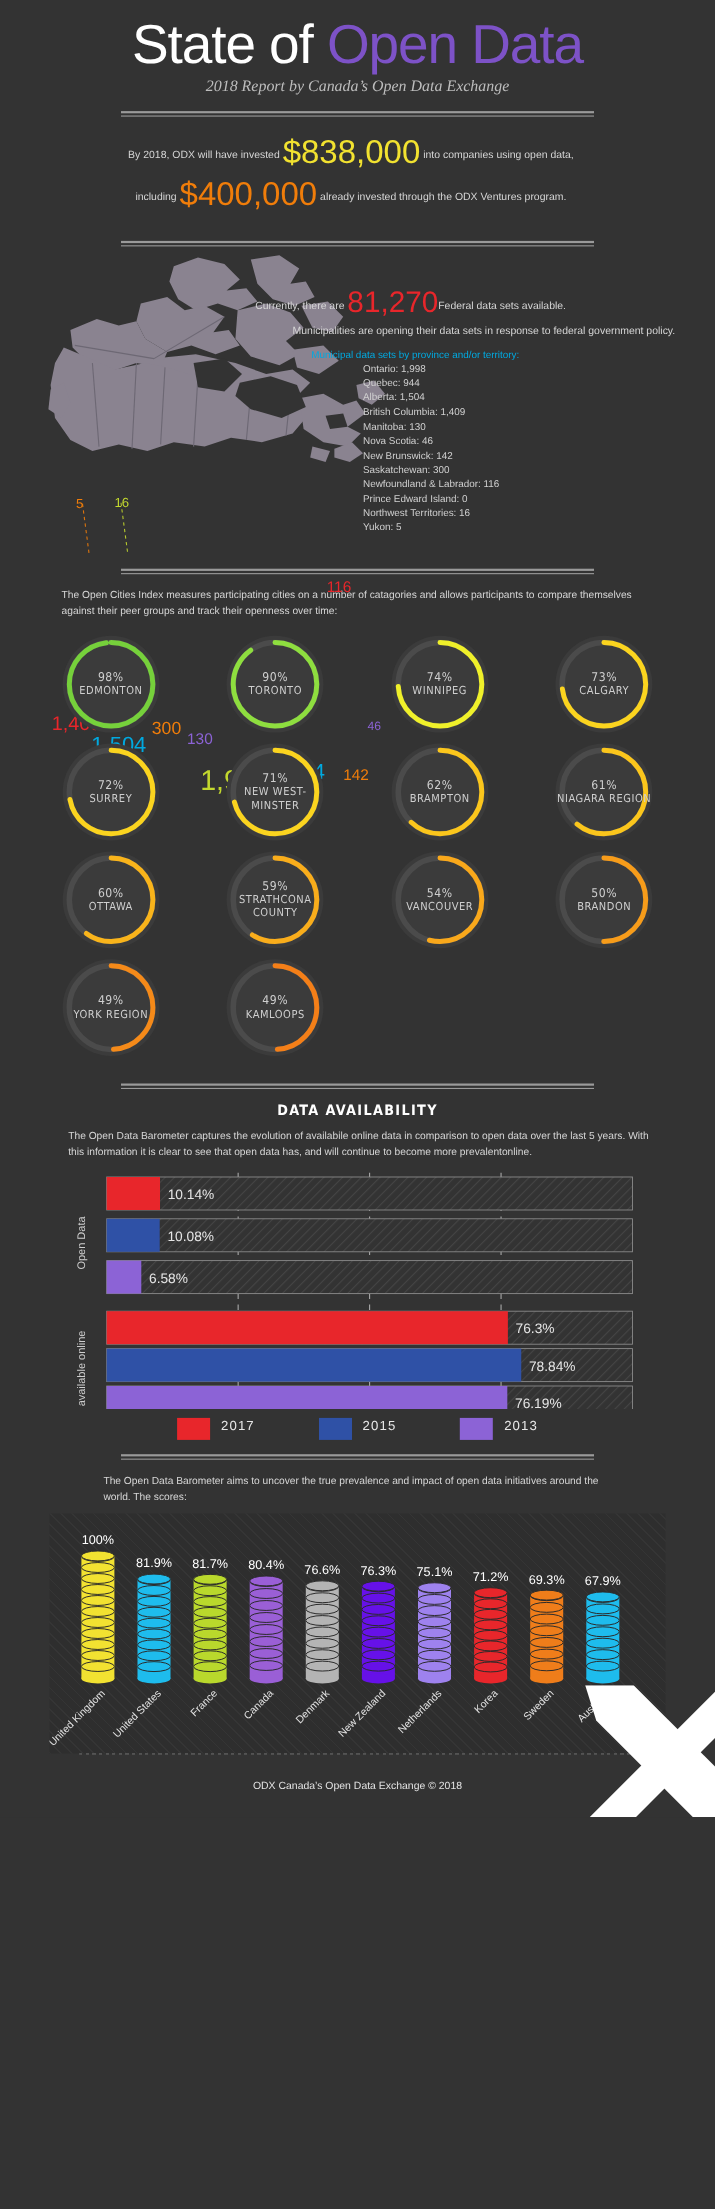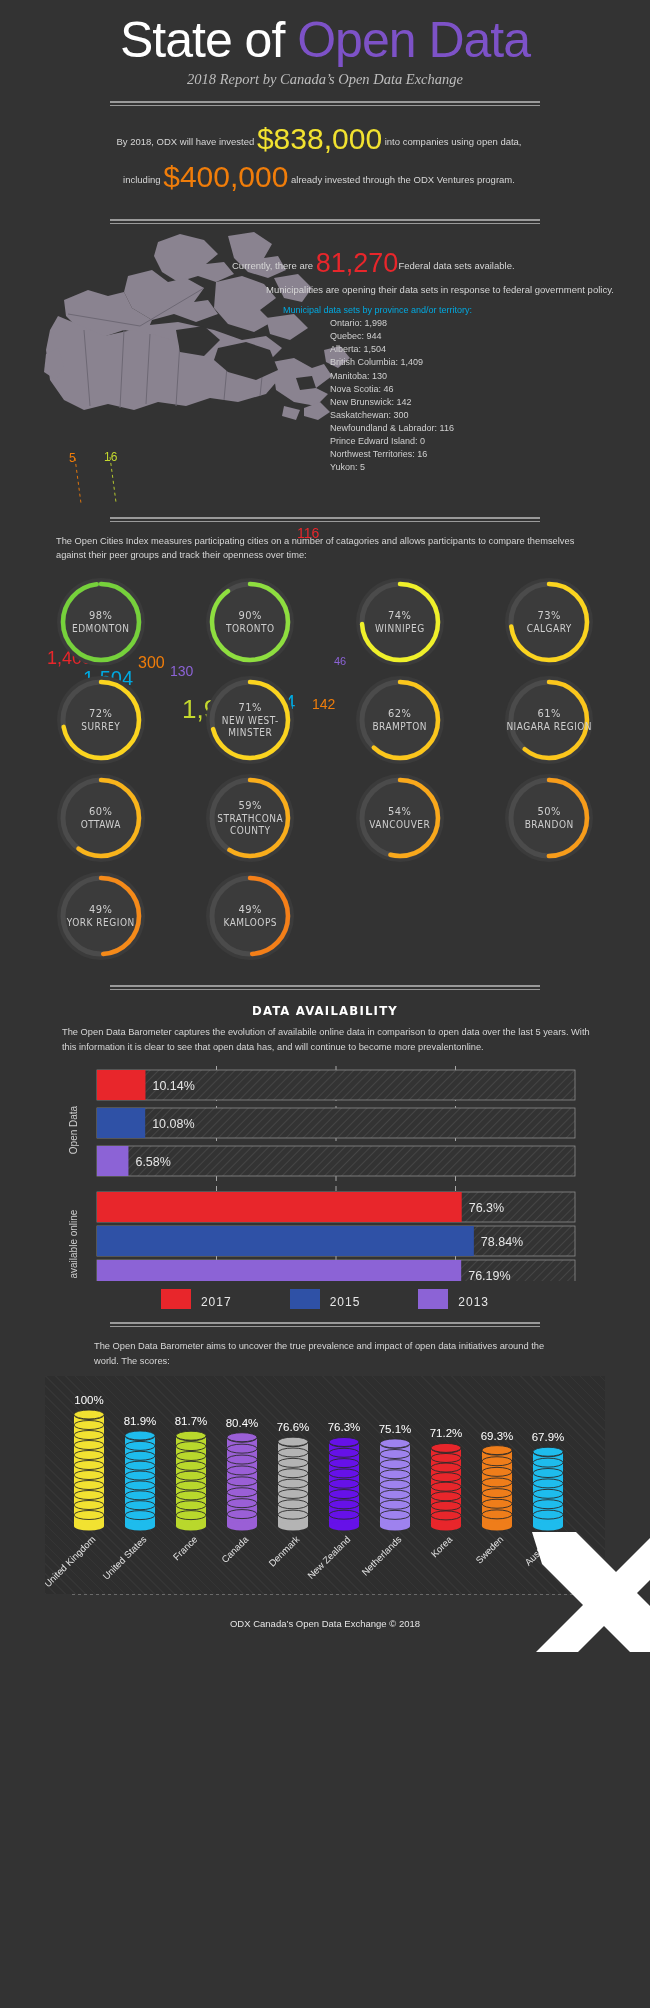--- a/index.html
+++ b/index.html
@@ -29,21 +29,21 @@
   
   .invest { padding: 10px 12px 6px 0; text-align: center; }
   .invest .row { line-height: 1; margin: 8px 0; }
   .invest .txt { font-size: 9.5px; color: #d6d6d6; vertical-align: baseline; }
   .invest .big-y { font-size: 30px; color: #f2e230; vertical-align: -4px; }
   .invest .big-o { font-size: 30px; color: #f07d0a; vertical-align: -4px; }
 
   
   .map-sec { position: relative; height: 280px; }
   .map-svg { position: absolute; left: 28px; top: 6px; }
-  .map-text { position: absolute; left: 232px; top: 24px; width: 410px; }
+  .map-text { position: absolute; left: 232px; top: 36px; width: 410px; }
   .cur-line { white-space: nowrap; font-size: 9.5px; color: #d6d6d6; }
   .cur-line .big-r { font-size: 27px; color: #e8262b; vertical-align: -3px; }
   .muni-note { font-size: 9.5px; line-height: 1.45; margin-top: 4px; margin-left: 34px; }
   .prov-list { margin-top: 8px; margin-left: 51px; font-size: 9px; line-height: 1.45; }
   .prov-head { color: #00a9e0; }
   .prov-list .pi { color: #d0d0d0; margin-left: 47px; }
 
   .pinlabel { position: absolute; font-weight: 400; line-height: 1; }
 
   
@@ -64,21 +64,21 @@
   
   .da-title {
     text-align: center; font-size: 13px; letter-spacing: 1.2px; color: #ffffff;
     margin-top: 13px; font-weight: bold;
     font-family: "DejaVu Sans Condensed", "Liberation Sans Narrow", "Liberation Sans", sans-serif;
   }
   .da-intro { font-size: 9.3px; line-height: 1.55; padding: 7px 58px 0 62px; }
   .barchart { position: relative; margin: 12px auto 0 auto; width: 580px; height: 215px; }
 
   .legend { display: flex; justify-content: center; gap: 58px; margin-top: 8px; }
-  .legend .item { display: flex; align-items: flex-end; gap: 10px; }
+  .legend .item { display: flex; align-items: flex-start; gap: 10px; }
   .legend .sw { width: 30px; height: 20px; }
   .legend .yr { font-size: 12px; color: #e8e8e8; letter-spacing: 1px; }
 
   
   .bm-intro { font-size: 9.3px; line-height: 1.55; padding: 12px 80px 0 94px; }
   .bm-panel { position: relative; margin: 8px auto 0 auto; width: 560px; height: 218px;
     background-color:#2e2e2e;
     background-image: repeating-linear-gradient(45deg, rgba(255,255,255,.035) 0 1px, transparent 1px 7px); }
 
   .footer { position: relative; height: 58px; }

